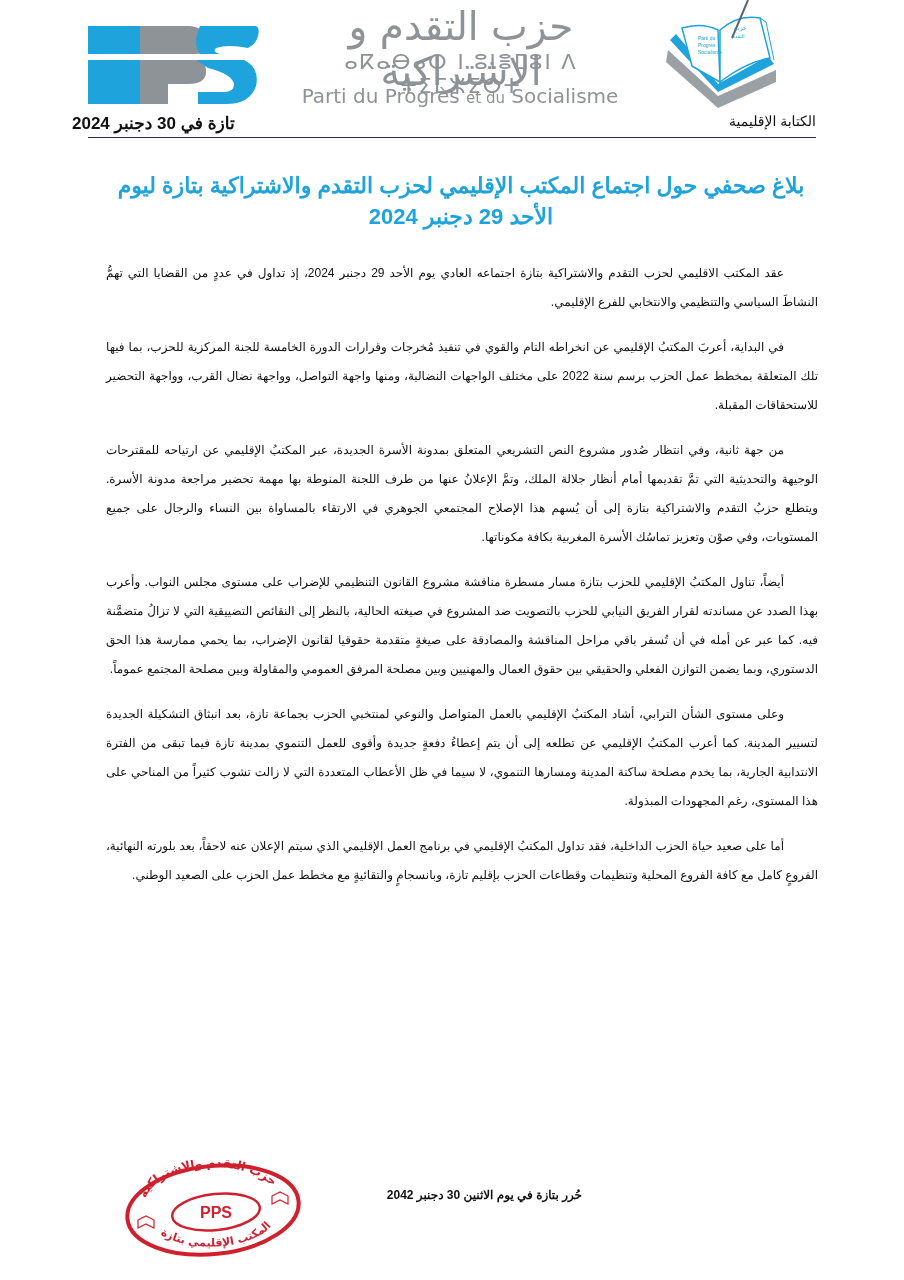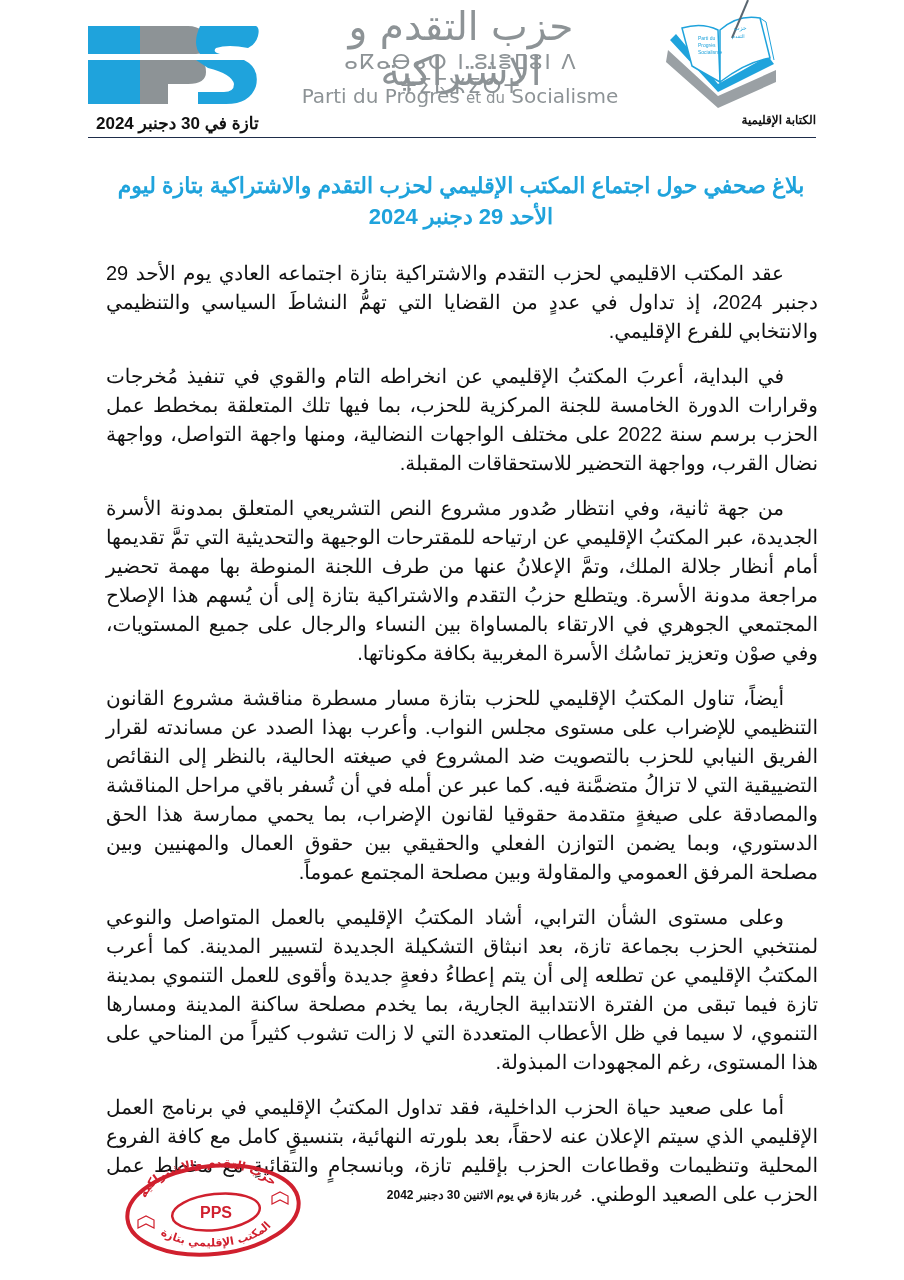--- a/index.html
+++ b/index.html
@@ -4,28 +4,28 @@
   <style>
     html, body { margin: 0; padding: 0; background: #ffffff; }
     body { width: 904px; height: 1280px; position: relative; overflow: hidden; font-family: "Liberation Sans", sans-serif; color: #111; }
     .abs { position: absolute; }
     
     #pps-logo { left: 88px; top: 22px; width: 172px; height: 84px; }
     #party-name-ar { left: 300px; top: 4px; width: 322px; text-align: center; font-family: "DejaVu Sans", sans-serif; font-size: 39px; color: #8d9396; direction: rtl; letter-spacing: 1px; }
     #party-name-tif { left: 300px; top: 50px; width: 322px; text-align: center; font-family: "DejaVu Sans", sans-serif; font-size: 21px; color: #8d9396; letter-spacing: 2px; }
     #party-name-fr { left: 290px; top: 84px; width: 340px; text-align: center; font-family: "DejaVu Sans", sans-serif; font-size: 20px; color: #8d9396; }
     #party-name-fr .small { font-size: 15px; text-align: right; }
-    #header-date { left: 96px; top: 113px; width: 200px; font-weight: bold; font-size: 17px; direction: rtl; text-align: left; color: #111; }
+    #header-date { left: 72px; top: 113px; width: 200px; font-weight: bold; font-size: 17px; direction: rtl; text-align: left; color: #111; }
     #book-logo { left: 662px; top: 0px; width: 120px; height: 112px; }
-    #secretariat-label { left: 640px; top: 113px; width: 176px; text-align: right; font-weight: bold; font-size: 12px; direction: rtl; color: #111; }
+    #secretariat-label { left: 640px; top: 113px; width: 176px; text-align: right; font-weight: normal; font-size: 14px; direction: rtl; color: #111; }
     #header-rule { left: 88px; top: 137px; width: 728px; height: 0; border-top: 1.5px solid #1e2d4a; }
     
     #doc-title { left: 100px; top: 170px; width: 722px; text-align: center; direction: rtl; color: #1fa3dc; font-weight: bold; font-size: 22px; line-height: 31px; }
     
-    #doc-body { left: 106px; top: 259px; width: 712px; direction: rtl; text-align: justify; font-size: 20px; line-height: 29px; color: #111; }
+    #doc-body { left: 106px; top: 259px; width: 712px; direction: rtl; text-align: justify; font-size: 12px; line-height: 29px; color: #111; }
     #doc-body p { margin: 0 0 16px 0; text-indent: 34px; text-align-last: right; }
     
     #stamp { left: 124px; top: 1160px; width: 178px; height: 98px; }
     #signoff { left: 300px; top: 1188px; width: 282px; text-align: right; direction: rtl; font-weight: bold; font-size: 12px; color: #111; }
   </style>
 </head>
 <body>
 
 <svg id="pps-logo" class="abs" viewBox="0 0 172 84">
 
@@ -75,21 +75,21 @@
 <div id="header-rule" class="abs"></div>
 
 <div id="doc-title" class="abs">بلاغ صحفي حول اجتماع المكتب الإقليمي لحزب التقدم والاشتراكية بتازة ليوم الأحد 29 دجنبر 2024</div>
 
 <div id="doc-body" class="abs">
   <p>عقد المكتب الاقليمي لحزب التقدم والاشتراكية بتازة اجتماعه العادي يوم الأحد 29 دجنبر 2024، إذ تداول في عددٍ من القضايا التي تهمُّ النشاطَ السياسي والتنظيمي والانتخابي للفرع الإقليمي.</p>
   <p>في البداية، أعربَ المكتبُ الإقليمي عن انخراطه التام والقوي في تنفيذ مُخرجات وقرارات الدورة الخامسة للجنة المركزية للحزب، بما فيها تلك المتعلقة بمخطط عمل الحزب برسم سنة 2022 على مختلف الواجهات النضالية، ومنها واجهة التواصل، وواجهة نضال القرب، وواجهة التحضير للاستحقاقات المقبلة.</p>
   <p>من جهة ثانية، وفي انتظار صُدور مشروع النص التشريعي المتعلق بمدونة الأسرة الجديدة، عبر المكتبُ الإقليمي عن ارتياحه للمقترحات الوجيهة والتحديثية التي تمَّ تقديمها أمام أنظار جلالة الملك، وتمَّ الإعلانُ عنها من طرف اللجنة المنوطة بها مهمة تحضير مراجعة مدونة الأسرة. ويتطلع حزبُ التقدم والاشتراكية بتازة إلى أن يُسهم هذا الإصلاح المجتمعي الجوهري في الارتقاء بالمساواة بين النساء والرجال على جميع المستويات، وفي صوْن وتعزيز تماسُك الأسرة المغربية بكافة مكوناتها.</p>
   <p>أيضاً، تناول المكتبُ الإقليمي للحزب بتازة مسار مسطرة مناقشة مشروع القانون التنظيمي للإضراب على مستوى مجلس النواب. وأعرب بهذا الصدد عن مساندته لقرار الفريق النيابي للحزب بالتصويت ضد المشروع في صيغته الحالية، بالنظر إلى النقائص التضييقية التي لا تزالُ متضمَّنة فيه. كما عبر عن أمله في أن تُسفر باقي مراحل المناقشة والمصادقة على صيغةٍ متقدمة حقوقيا لقانون الإضراب، بما يحمي ممارسة هذا الحق الدستوري، وبما يضمن التوازن الفعلي والحقيقي بين حقوق العمال والمهنيين وبين مصلحة المرفق العمومي والمقاولة وبين مصلحة المجتمع عموماً.</p>
   <p>وعلى مستوى الشأن الترابي، أشاد المكتبُ الإقليمي بالعمل المتواصل والنوعي لمنتخبي الحزب بجماعة تازة، بعد انبثاق التشكيلة الجديدة لتسيير المدينة. كما أعرب المكتبُ الإقليمي عن تطلعه إلى أن يتم إعطاءُ دفعةٍ جديدة وأقوى للعمل التنموي بمدينة تازة فيما تبقى من الفترة الانتدابية الجارية، بما يخدم مصلحة ساكنة المدينة ومسارها التنموي، لا سيما في ظل الأعطاب المتعددة التي لا زالت تشوب كثيراً من المناحي على هذا المستوى، رغم المجهودات المبذولة.</p>
-  <p>أما على صعيد حياة الحزب الداخلية، فقد تداول المكتبُ الإقليمي في برنامج العمل الإقليمي الذي سيتم الإعلان عنه لاحقاً، بعد بلورته النهائية، بتنسيقٍ كامل مع كافة الفروع المحلية وتنظيمات وقطاعات الحزب بإقليم تازة، وبانسجامٍ والتقائيةٍ مع مخطط عمل الحزب على الصعيد الوطني.</p>
+  <p>أما على صعيد حياة الحزب الداخلية، فقد تداول المكتبُ الإقليمي في برنامج العمل الإقليمي الذي سيتم الإعلان عنه لاحقاً، بعد بلورته النهائية، الفروعٍ كامل مع كافة الفروع المحلية وتنظيمات وقطاعات الحزب بإقليم تازة، وبانسجامٍ والتقائيةٍ مع مخطط عمل الحزب على الصعيد الوطني.</p>
 </div>
 
 <svg id="stamp" class="abs" viewBox="0 0 178 98">
   <defs>
     <path id="stamp-top-arc" d="M22 52 A68 38 0 0 1 156 38"></path>
     <path id="stamp-bot-arc" d="M30 70 A66 34 0 0 0 150 62"></path>
   </defs>
   <ellipse cx="89" cy="50" rx="86" ry="44" transform="rotate(-6 89 50)" fill="none" stroke="#d0202e" stroke-width="4"></ellipse>
   <ellipse cx="92" cy="52" rx="44" ry="18" transform="rotate(-6 92 52)" fill="none" stroke="#d0202e" stroke-width="2.5"></ellipse>
   <text font-size="12" font-weight="bold" fill="#d0202e" font-family="DejaVu Sans, sans-serif">

